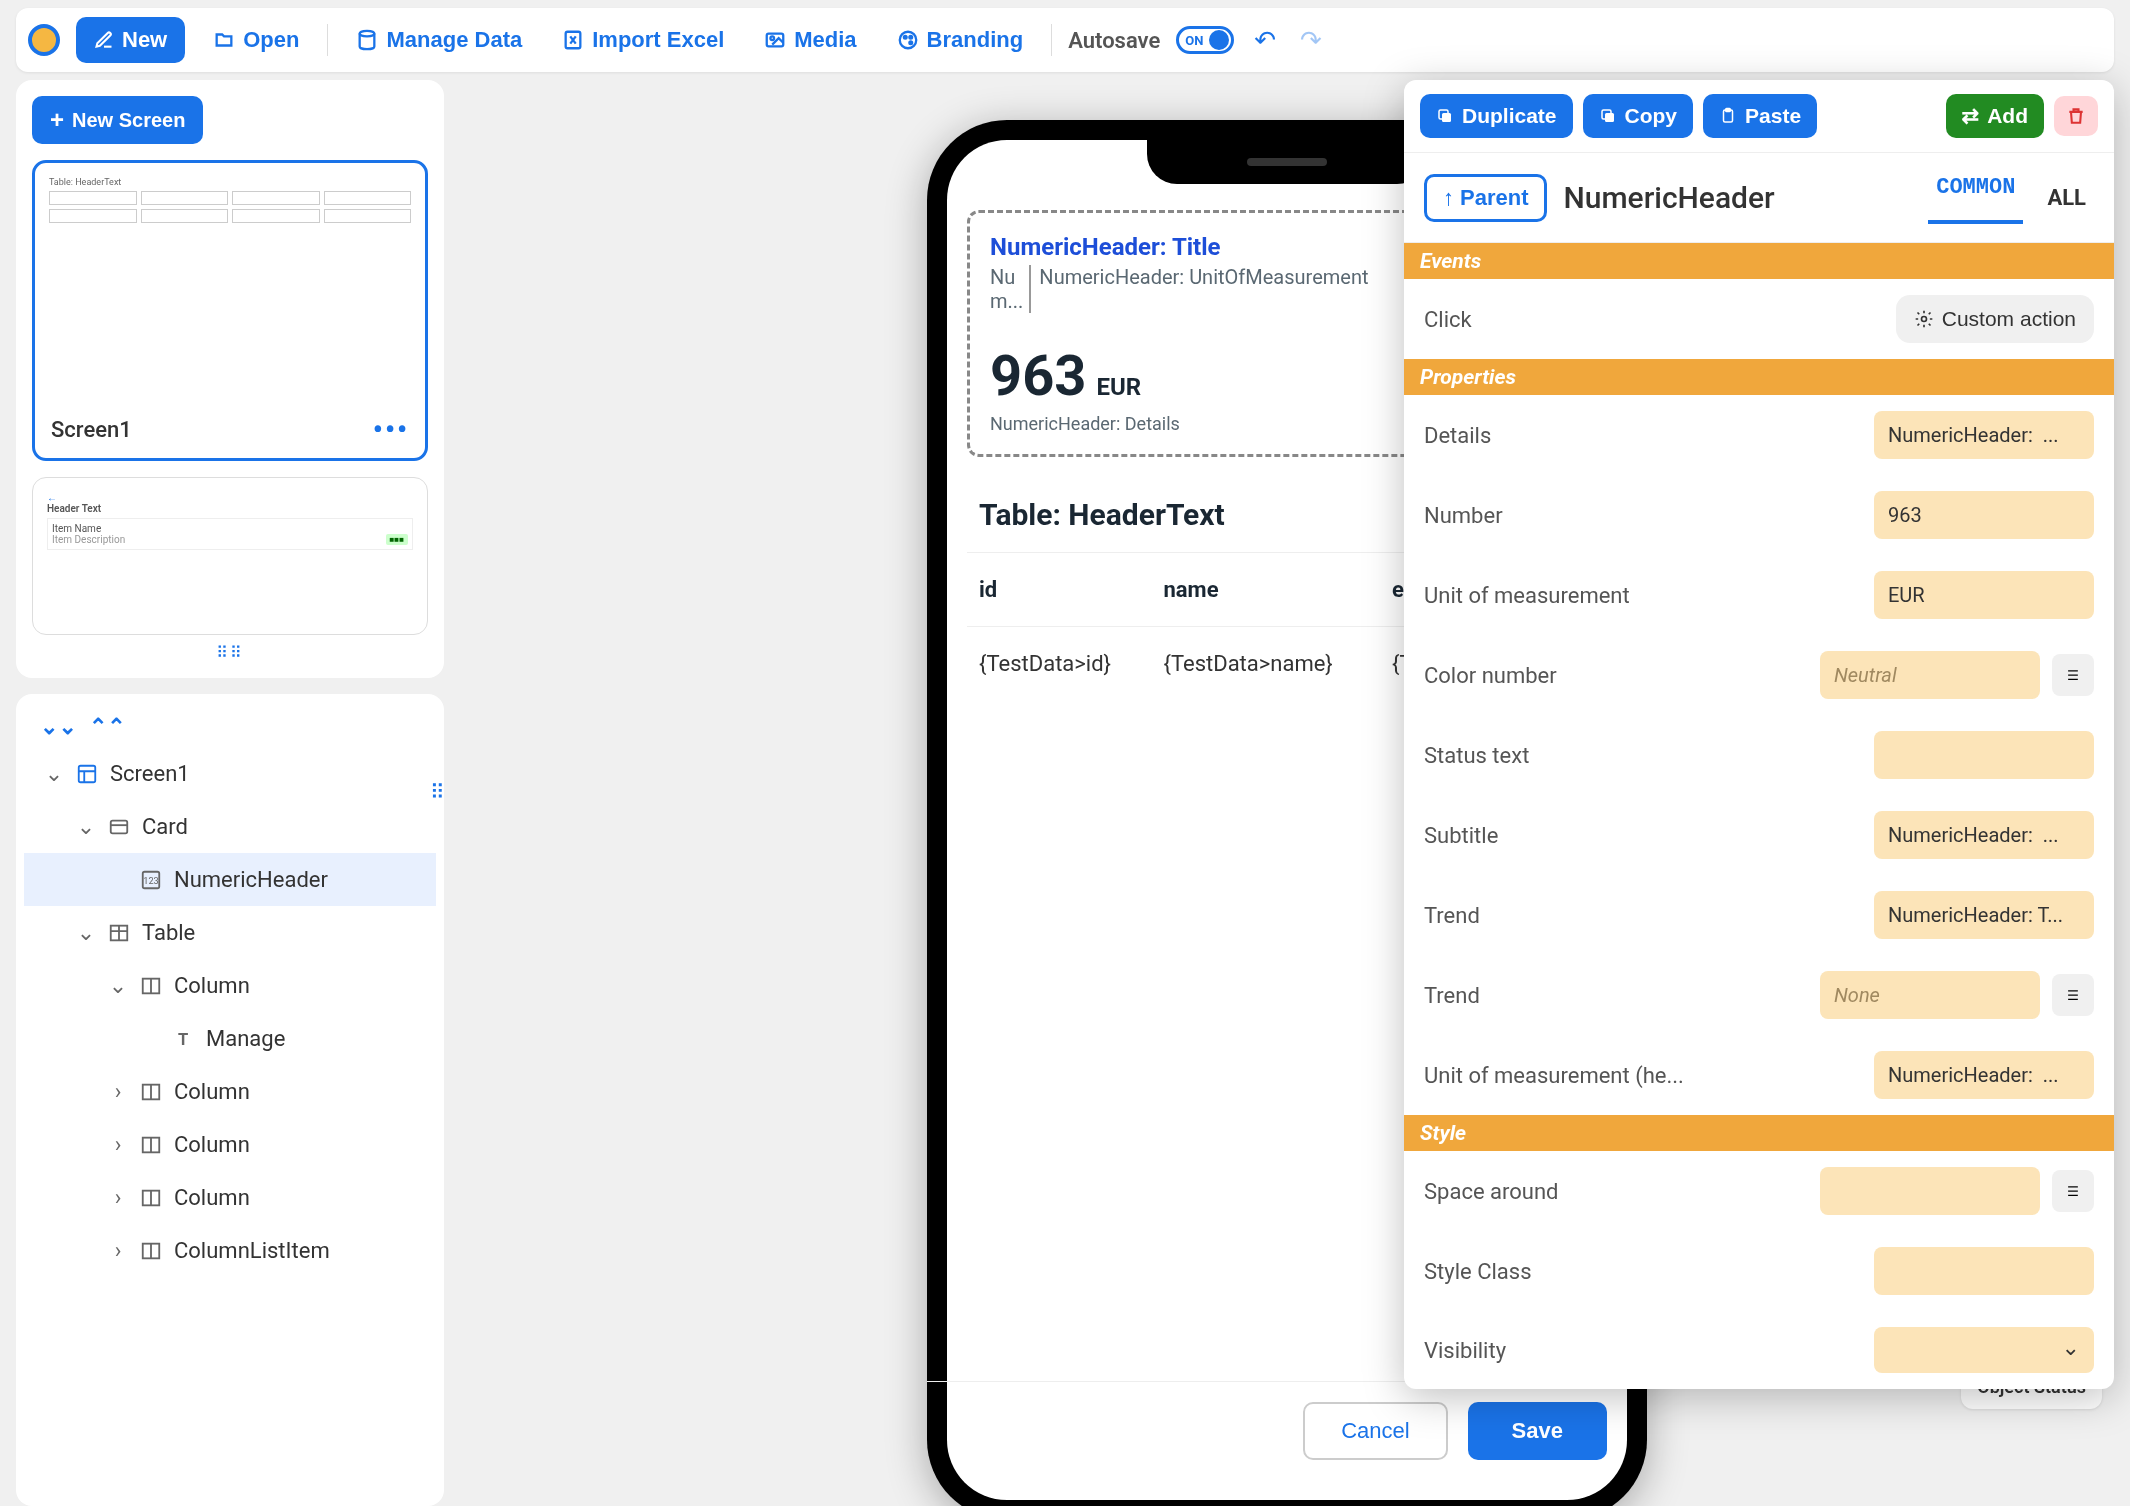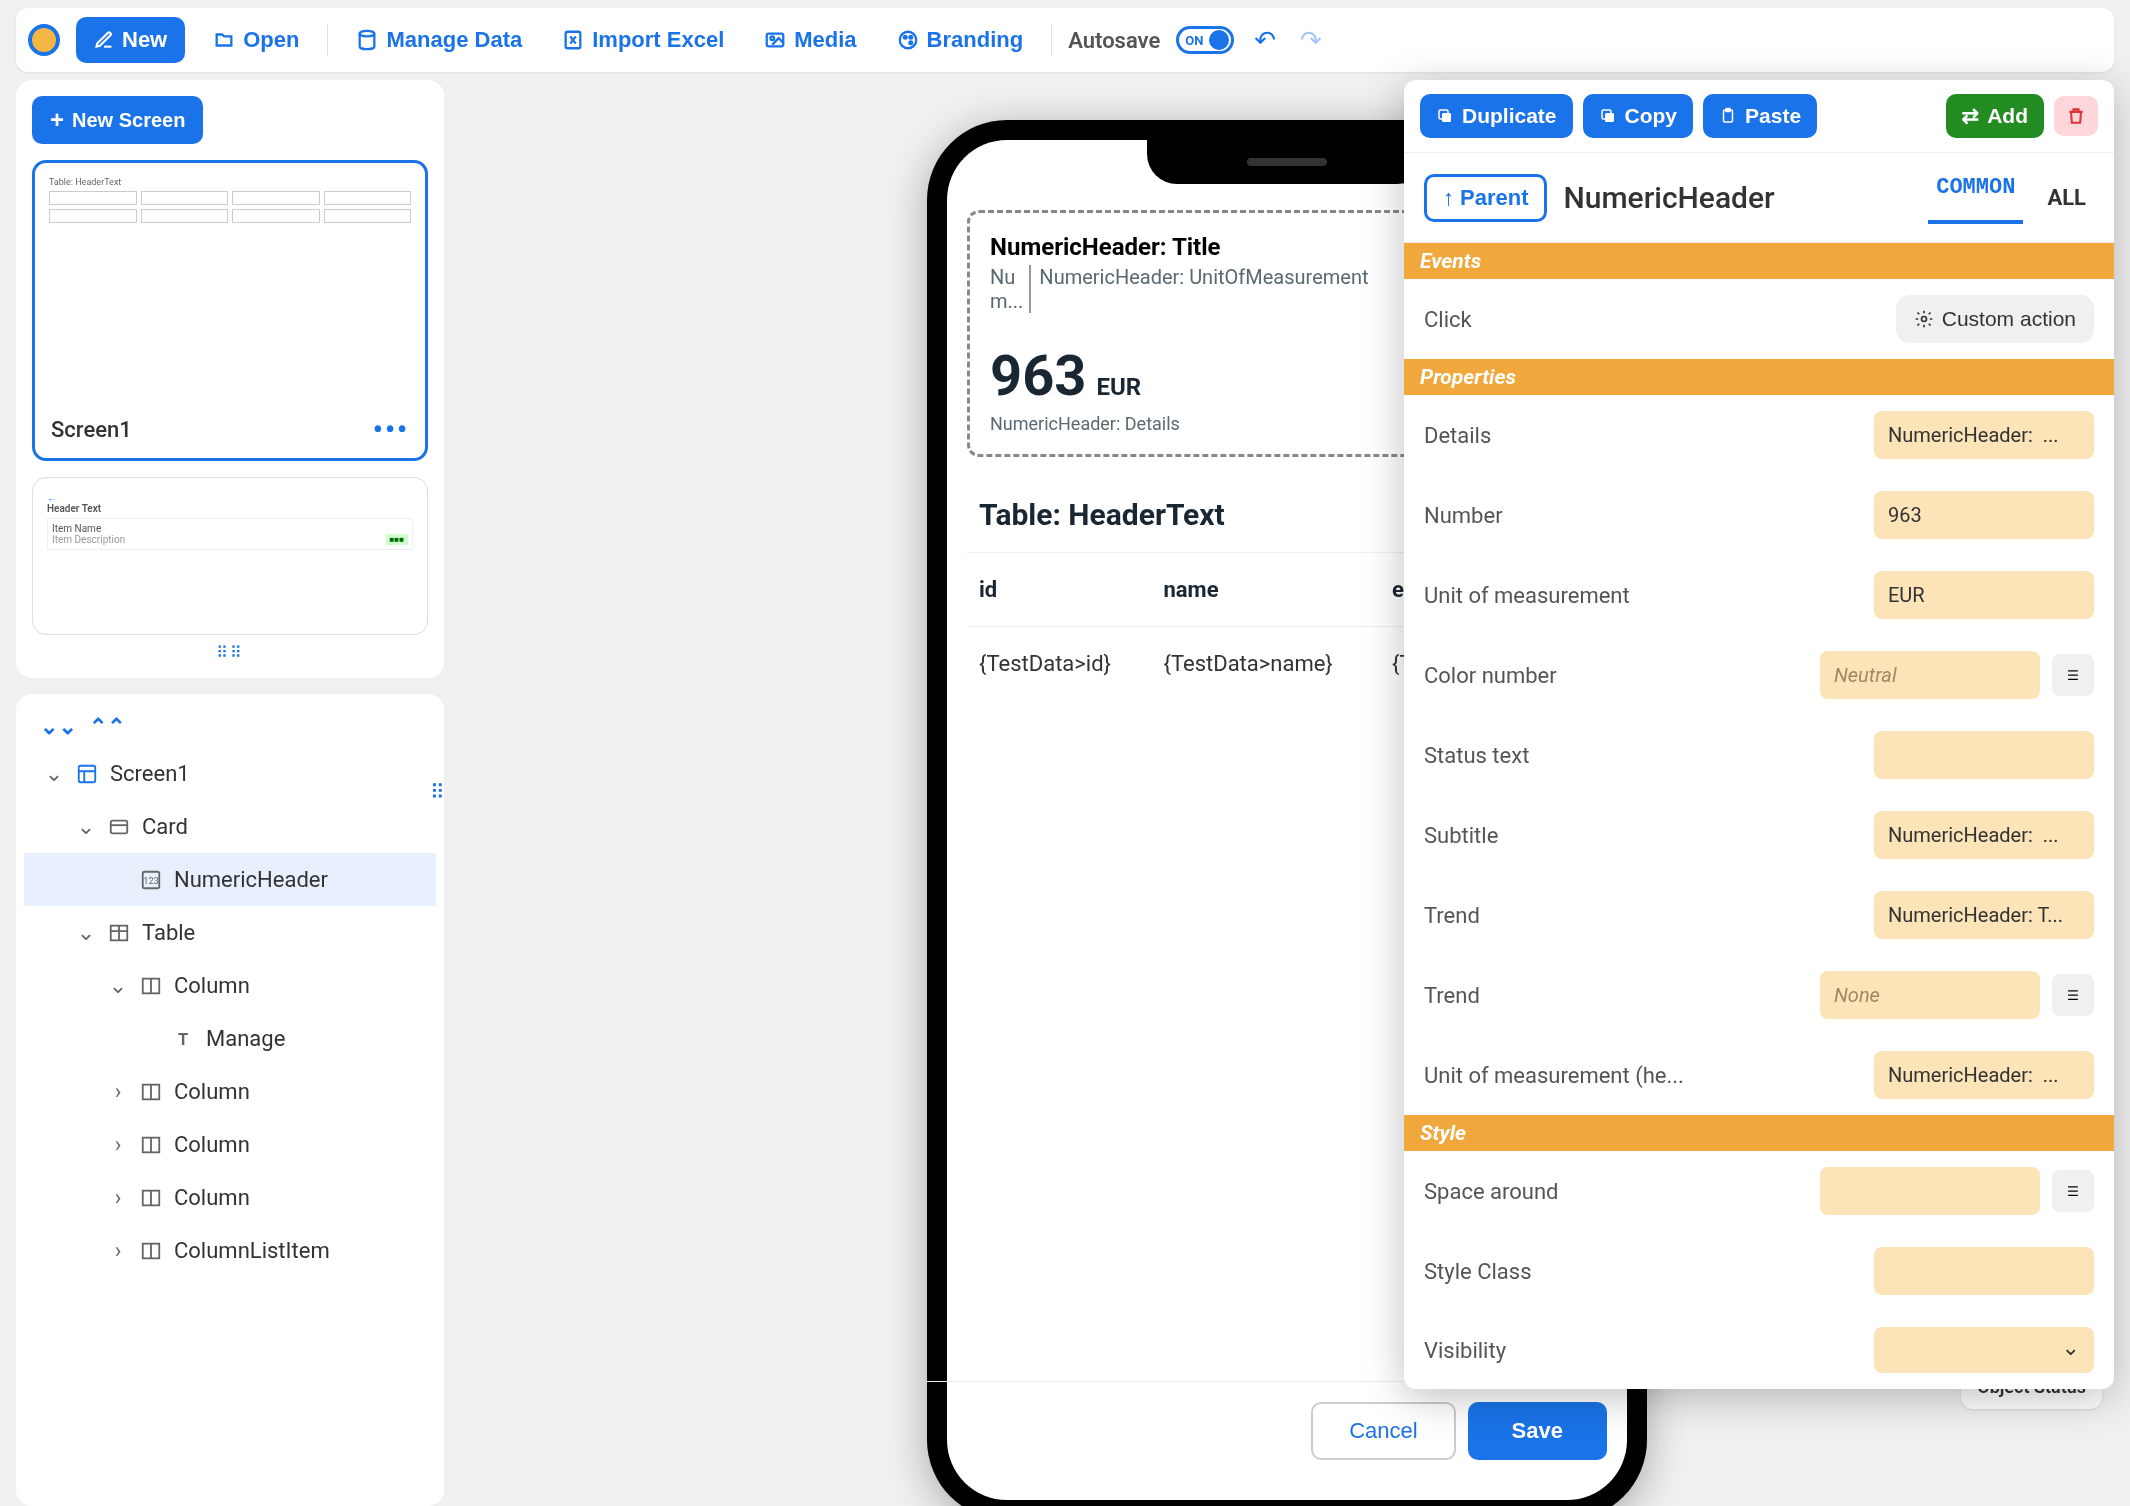--- a/index.html
+++ b/index.html
@@ -51,32 +51,32 @@
 .ti-4 { padding-left: 116px; }
 
 
 .center { flex: 1; display: flex; justify-content: center; align-items: flex-start; padding-top: 40px; position: relative; }
 .phone { width: 720px; height: 1400px; background: #000; border-radius: 80px; padding: 20px; position: relative; box-shadow: 0 8px 40px rgba(0,0,0,0.3); }
 .phone-screen { background: #fff; width: 100%; height: 100%; border-radius: 60px; overflow: hidden; padding-top: 50px; }
 .phone-notch { position: absolute; top: 20px; left: 50%; transform: translateX(-50%); width: 280px; height: 44px; background: #000; border-radius: 0 0 30px 30px; display: flex; align-items: center; justify-content: center; }
 .notch-speaker { width: 80px; height: 8px; background: #333; border-radius: 4px; }
 .phone-content { padding: 20px; }
 .widget-selected { border: 3px dashed #888; border-radius: 12px; padding: 20px; margin-bottom: 20px; position: relative; }
-.nh-title { font-size: 24px; font-weight: 700; color: #000000; }
+.nh-title { font-size: 24px; font-weight: 700; color: #1d4ed8; }
 .nh-sub-row { display: flex; gap: 6px; color: #5a6872; font-size: 20px; margin-top: 4px; }
 .nh-sub-sep { border-left: 2px solid #999; padding-left: 8px; }
 .nh-number-row { display: flex; align-items: baseline; gap: 10px; margin-top: 30px; }
 .nh-number { font-size: 56px; font-weight: 700; color: #1a2733; }
 .nh-unit { font-size: 24px; font-weight: 700; color: #1a2733; }
 .nh-details { font-size: 18px; color: #5a6872; margin-top: 4px; }
 .table-title { font-size: 30px; font-weight: 700; color: #1a2733; padding: 20px 12px; }
 .phone-table { width: 100%; border-collapse: collapse; }
 .phone-table th { text-align: left; font-size: 22px; font-weight: 700; color: #1a2733; padding: 24px 12px; border-top: 1px solid #eee; }
 .phone-table td { font-size: 22px; color: #333; padding: 24px 12px; border-top: 1px solid #eee; }
-.phone-footer { position: absolute; bottom: 60px; left: 0; right: 0; display: flex; justify-content: flex-end; gap: 12px; padding: 0 40px; border-top: 1px solid #eee; padding-top: 20px; }
+.phone-footer { position: absolute; bottom: 60px; left: 0; right: 0; display: flex; justify-content: flex-end; gap: 20px; padding: 0 40px; border-top: 1px solid #eee; padding-top: 20px; }
 .btn-cancel { background: #fff; border: 2px solid #ccc; color: #1a73e8; padding: 14px 36px; border-radius: 10px; font-size: 22px; font-weight: 500; }
 .btn-save { background: #1a73e8; border: none; color: #fff; padding: 14px 44px; border-radius: 10px; font-size: 22px; font-weight: 600; }
 .drag-handle-center { position: absolute; left: -30px; top: 700px; color: #1a73e8; font-size: 20px; }
 
 
 .prop-panel { position: absolute; top: 0; right: 16px; width: 710px; background: #fff; border-radius: 12px; box-shadow: 0 8px 40px rgba(0,0,0,0.25); z-index: 100; overflow: hidden; }
 .prop-toolbar { display: flex; align-items: center; gap: 10px; padding: 14px 16px; border-bottom: 1px solid #eee; }
 .btn-sm { background: #1a73e8; color: #fff; border: none; padding: 10px 16px; border-radius: 10px; font-weight: 600; font-size: 21px; display: inline-flex; align-items: center; gap: 8px; cursor: pointer; }
 .btn-add { background: #228b22; }
 .btn-del { background: #ffd6d9; color: #d33; padding: 10px 12px; }

